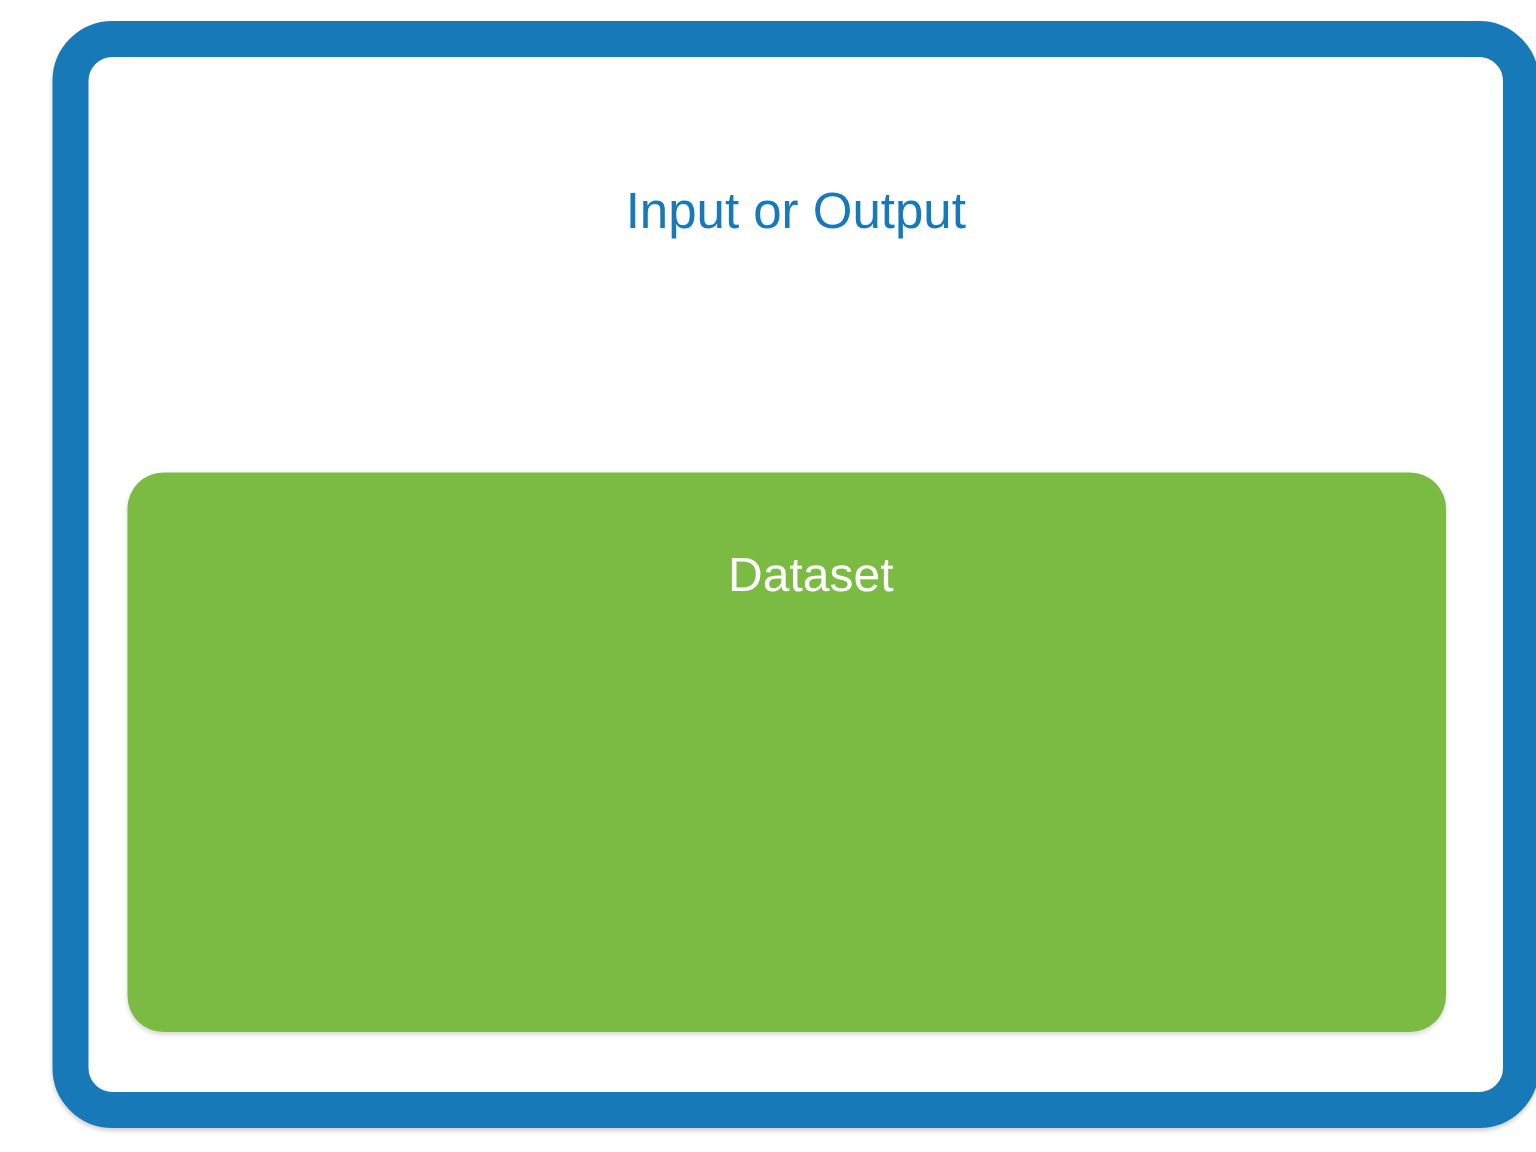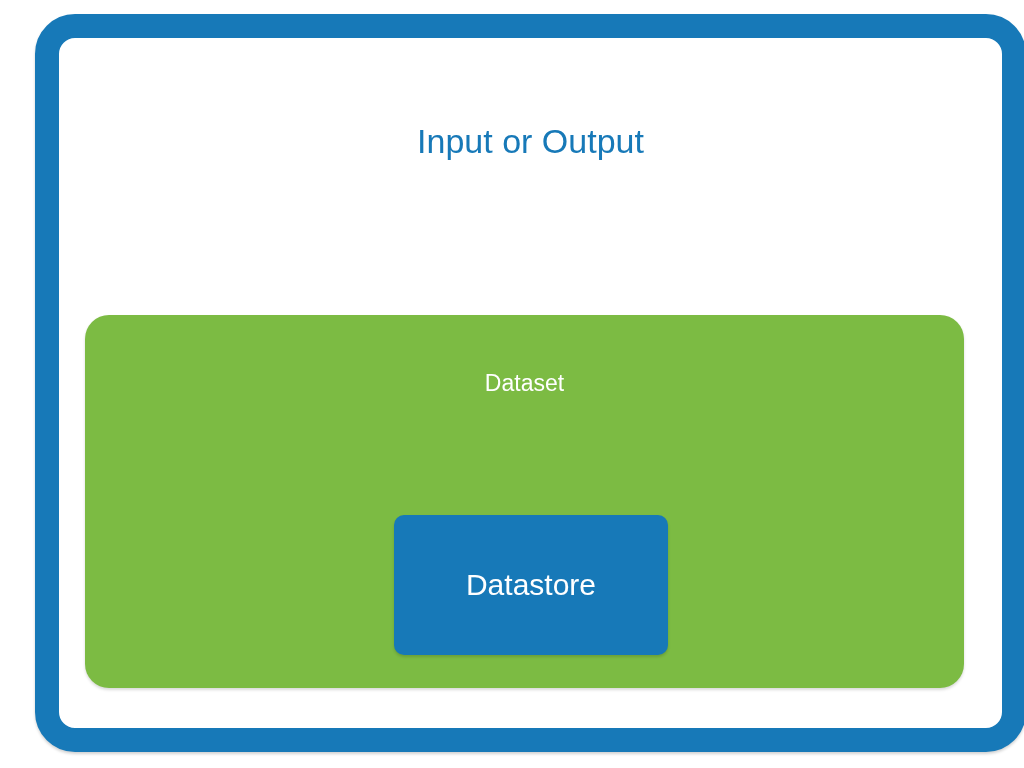--- a/index.html
+++ b/index.html
@@ -44,26 +44,26 @@
     left: 69px;
     top: 315px;
     width: 879px;
     height: 373px;
     background: #7cbb43;
     border-radius: 24px;
     box-shadow: 0 2px 3px rgba(0,0,0,0.15);
   }
   .dataset-label {
     position: absolute;
-    left: 0;
+    left: 16px;
     top: 48px;
     width: 100%;
     text-align: center;
     color: #ffffff;
-    font-size: 23px;
+    font-size: 32px;
     line-height: 40px;
   }
   .datastore-box {
     position: absolute;
     left: 309px;
     top: 200px;
     width: 274px;
     height: 140px;
     background: #1779b8;
     border-radius: 10px;
@@ -85,17 +85,14 @@
 <div class="canvas">
   <div class="frame">
     <div class="title">
       <div>Input or Output</div>
     </div>
   </div>
 
   <div class="dataset-box">
     <div class="dataset-label">Dataset</div>
 
-    <div class="datastore-box">
-      <div class="datastore-label">Datastore</div>
-    </div>
   </div>
 </div>
 
 </body></html>

